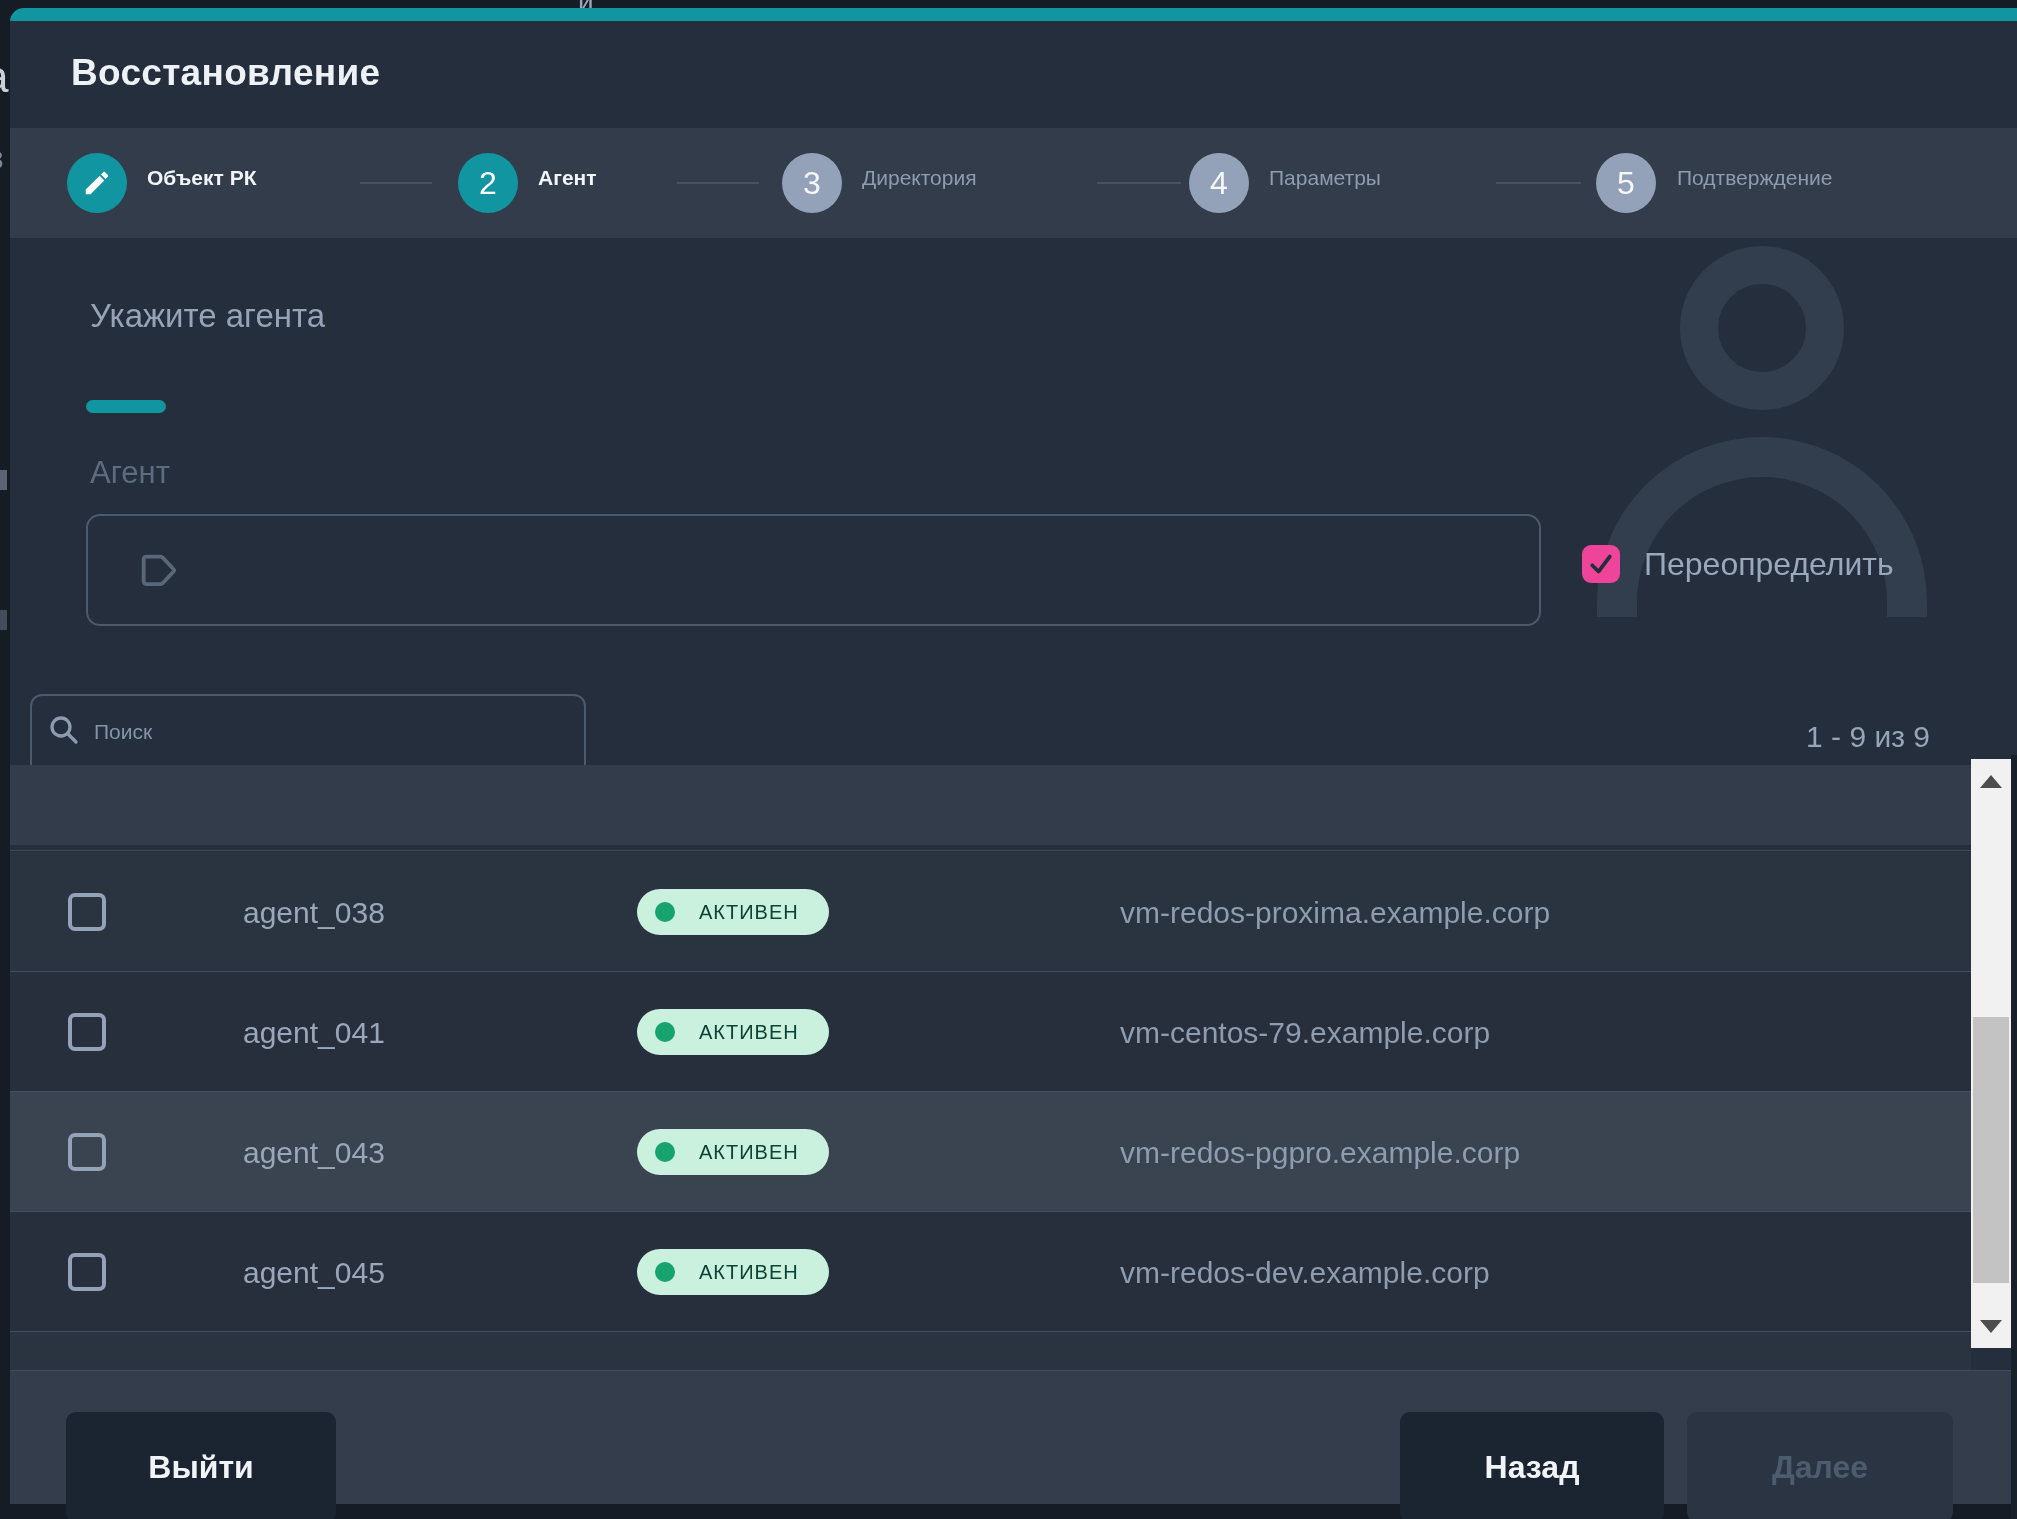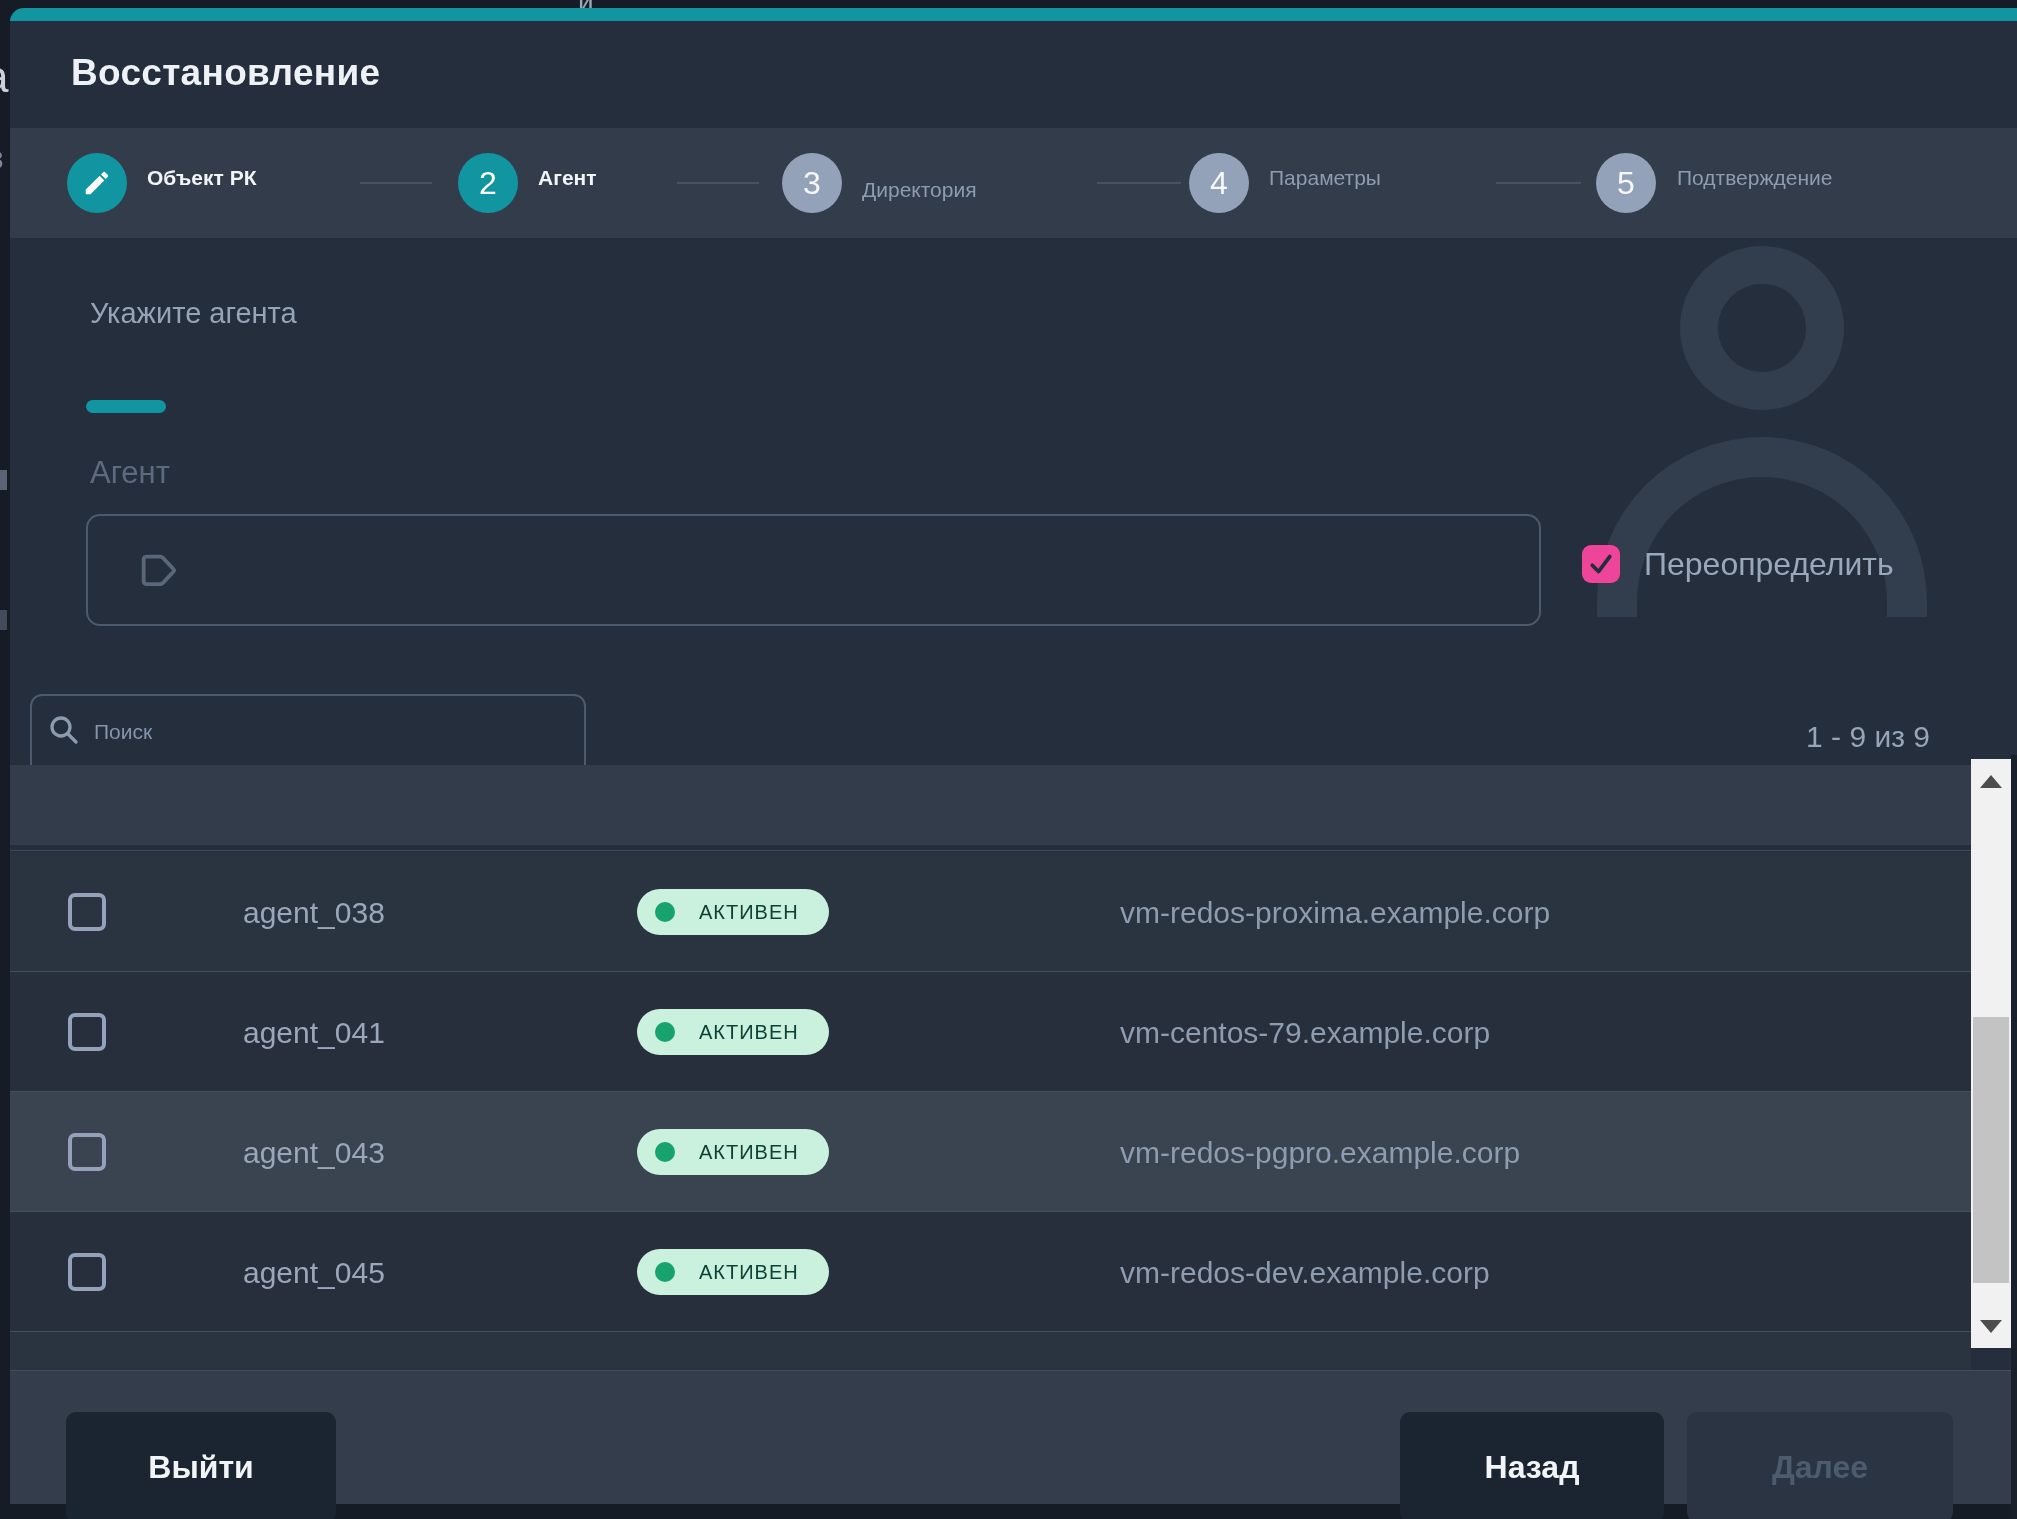--- a/index.html
+++ b/index.html
@@ -33,21 +33,21 @@
   .step-circle{position:absolute;top:153px;width:60px;height:60px;border-radius:50%;
     display:flex;align-items:center;justify-content:center;font-size:32px;color:#ffffff;}
   .step-circle.active{background:#1095a1;}
   .step-circle.pending{background:#93a2b8;color:#f6f8fb;}
   .step-label{position:absolute;top:166px;font-size:21px;white-space:nowrap;}
   .step-label.active{color:#f1f4f8;font-weight:700;}
   .step-label.pending{color:#8d9cb1;font-weight:400;}
   .step-conn{position:absolute;top:182px;height:2px;background:#475365;}
 
   
-  .heading{position:absolute;left:90px;top:297px;font-size:29px;color:#96a4b8;}
+  .heading{position:absolute;left:90px;top:297px;font-size:33px;color:#96a4b8;}
   .teal-underline{position:absolute;left:86px;top:400px;width:80px;height:13px;border-radius:7px;background:#1095a1;}
   .agent-label{position:absolute;left:90px;top:455px;font-size:31px;color:#5d6b80;}
   .agent-input{
     position:absolute;left:86px;top:514px;width:1455px;height:112px;box-sizing:border-box;
     background:transparent;border:2px solid #4c5a6e;border-radius:14px;
     color:#c7d0dc;font-size:31px;padding:0 30px 0 110px;outline:none;
     font-family:"Liberation Sans","DejaVu Sans",sans-serif;
   }
   .tag-icon{position:absolute;left:136px;top:547px;width:46px;height:46px;}
 
@@ -145,21 +145,21 @@
 
     <div class="step-circle active" style="left:458px;">
         <span>2</span>
       </div>
     <span class="step-label active" style="left:538px;">Агент</span>
     <div class="step-conn" style="left:677px;width:82px;"></div>
 
     <div class="step-circle pending" style="left:782px;">
         <span>3</span>
       </div>
-    <span class="step-label pending" style="left:862px;margin-top:12px;">Директория</span>
+    <span class="step-label pending" style="left:862px;">Директория</span>
     <div class="step-conn" style="left:1097px;width:84px;"></div>
 
     <div class="step-circle pending" style="left:1189px;">
         <span>4</span>
       </div>
     <span class="step-label pending" style="left:1269px;">Параметры</span>
     <div class="step-conn" style="left:1496px;width:85px;"></div>
 
     <div class="step-circle pending" style="left:1596px;">
         <span>5</span>

